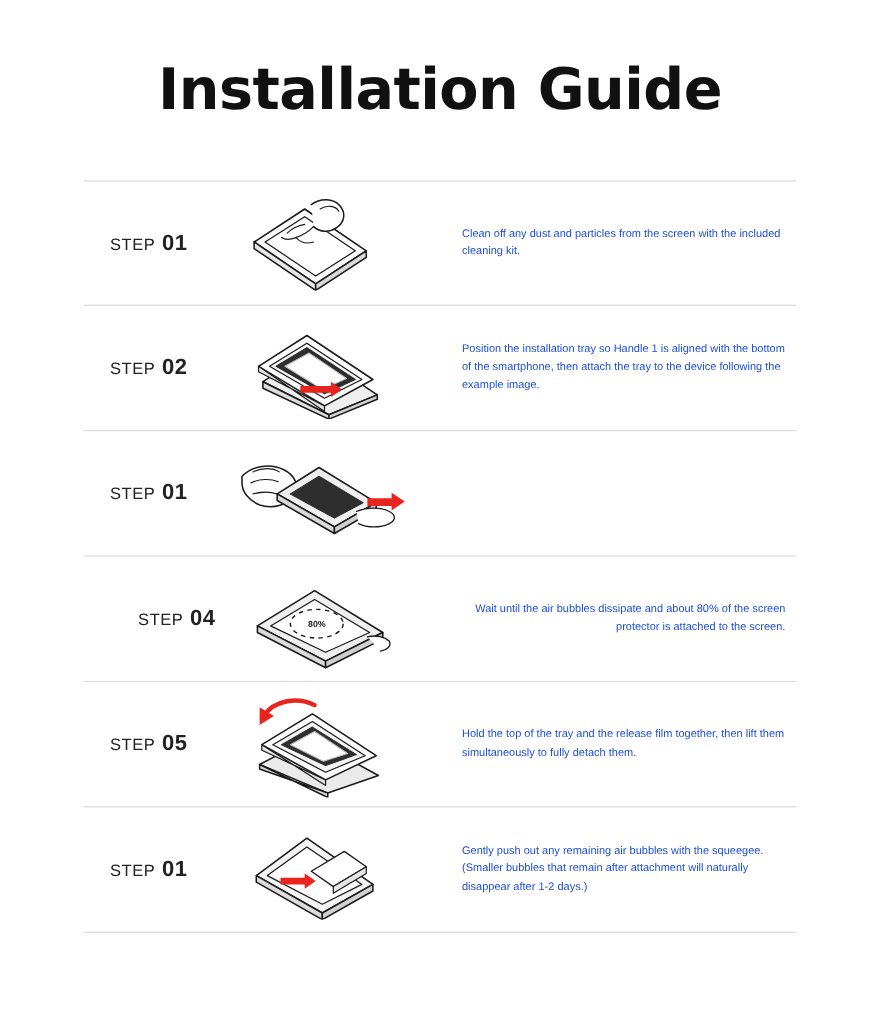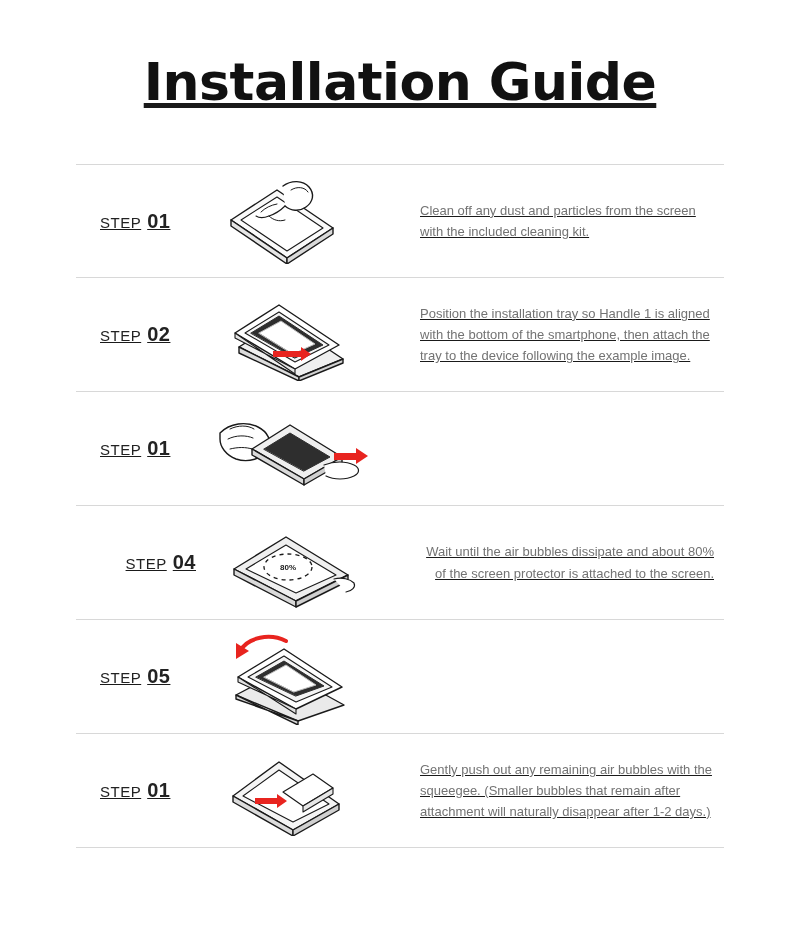--- a/index.html
+++ b/index.html
@@ -12,21 +12,20 @@
     height: 930px;
     font-family: "Liberation Sans", sans-serif;
     color: #1a1a1a;
     overflow: hidden;
   }
   .page {
     width: 800px;
     height: 802px;
     position: relative;
     box-sizing: border-box;
-    text-decoration: underline;
   }
   .title {
     text-align: center;
     font-size: 52px;
     font-weight: bold;
     letter-spacing: -0.5px;
     margin: 0;
     padding-top: 52px;
     padding-bottom: 0;
     color: #111111;
@@ -61,23 +60,23 @@
   }
   .step-figure {
     width: 200px;
     flex: 0 0 200px;
     display: flex;
     align-items: center;
     justify-content: center;
   }
   .step-text {
     flex: 1 1 auto;
-    font-size: 13px;
+    font-size: 10px;
     line-height: 1.62;
-    color: #737373;
+    color: #1d4ed8;
     padding-left: 24px;
     padding-right: 10px;
     box-sizing: border-box;
   }
   .step-text p {
     margin: 0;
   }
   
   .row-1 { height: 113px; }
   .row-2 { height: 114px; }
@@ -223,20 +222,23 @@
             <path d="M48 48 L70 36 L100 56 L78 63 Z" fill="#ffffff" stroke="#bdbdbd" stroke-width="1"></path>
             <path d="M22 48 L22 53 L80 80 L80 85 Z" fill="#e0e0e0" stroke-width="1.1"></path>
           </g>
 
           <g>
             <path d="M24 22 C32 8 54 4 70 12" fill="none" stroke="#e8241f" stroke-width="4" stroke-linecap="round"></path>
             <path d="M20 30 L20 14 L33 22 Z" fill="#e8241f"></path>
           </g>
         </svg>
       </div>
+      <div class="step-text">
+        <p>Hold the top of the tray and the release film together, then lift them simultaneously to fully detach them.</p>
+      </div>
     </div>
 
     <div class="step-row row-6">
       <div class="step-label">
         <span>STEP</span><span class="num">01</span>
       </div>
       <div class="step-figure">
         <svg width="150" height="90" viewBox="0 0 150 90">
           <g fill="none" stroke="#1a1a1a" stroke-width="1.4" stroke-linejoin="round" stroke-linecap="round">
             <path d="M12 50 L58 16 L118 58 L72 84 Z" fill="#f5f5f5"></path>

